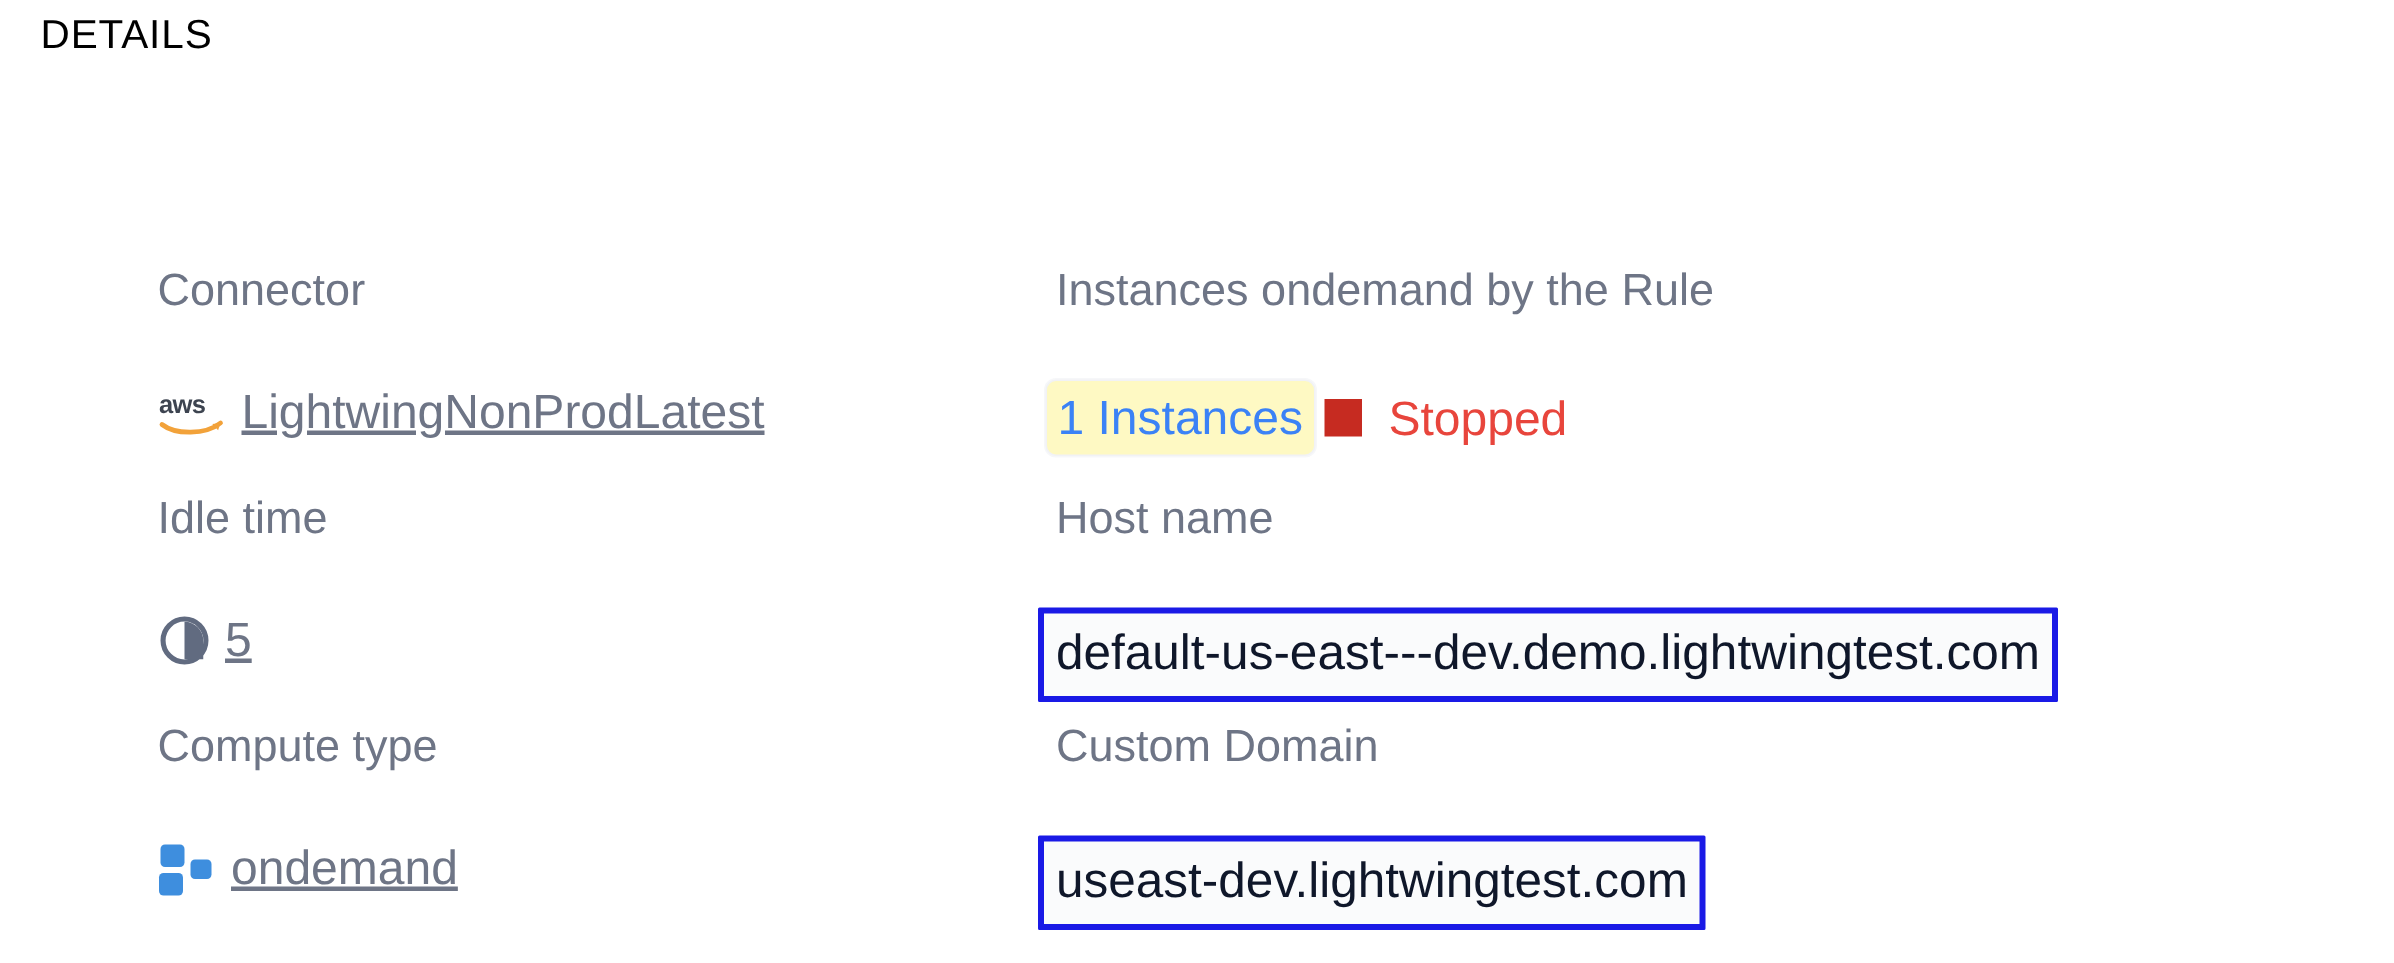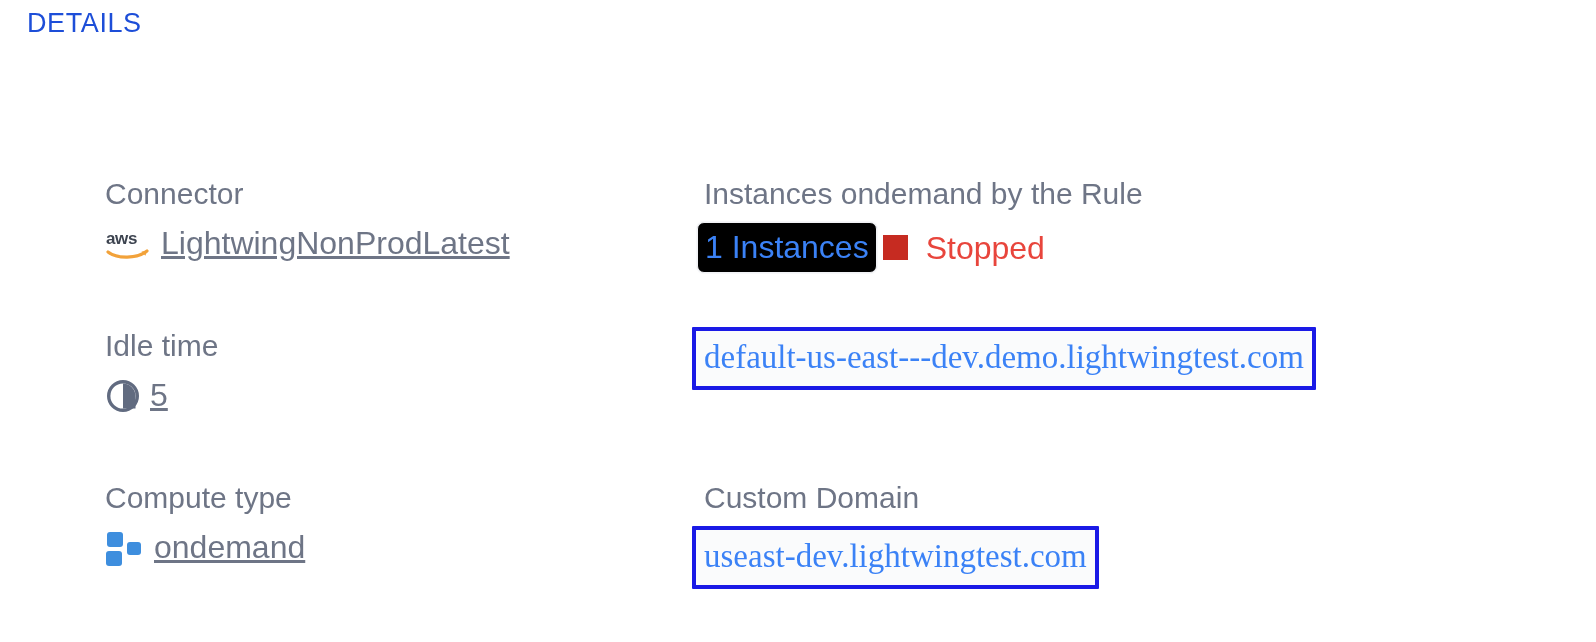--- a/index.html
+++ b/index.html
@@ -17,21 +17,21 @@
     position: relative;
   }
 
   
   .section-title {
     position: absolute;
     left: 27px;
     top: 6px;
     font-size: 27px;
     letter-spacing: 0.6px;
-    color: #1d4ed8;
+    color: #000000;
     font-weight: 400;
     line-height: 34px;
     white-space: nowrap;
   }
 
   
   .details-grid {
     position: absolute;
     left: 0;
     top: 175px;
@@ -57,20 +57,21 @@
     margin: 0 0 9px 0;
   }
   .field-value {
     display: flex;
     align-items: center;
     font-size: 32px;
     color: #6e7586;
     font-weight: 400;
     line-height: 42px;
     white-space: nowrap;
+    margin-top: 40px;
   }
   .field-value .val-text { display: inline-block; text-decoration: underline; }
 
   
   .icon {
     display: inline-flex;
     align-items: center;
     justify-content: center;
     flex: 0 0 auto;
   }
@@ -102,21 +103,21 @@
     position: relative;
     top: 2px;
   }
 
   
   .instances-link {
     display: inline-block;
     font-size: 32px;
     line-height: 42px;
     color: #3b82f6;
-    background: #000000;
+    background: #fef9c3;
     border: 1px solid #f1f2f5;
     border-radius: 7px;
     padding: 3px 7px 4px 7px;
     margin-left: -7px;
     text-decoration: none;
     white-space: nowrap;
     box-shadow: 0 0 0 1px rgba(245,246,248,0.9);
   }
   .status-wrap {
     display: inline-flex;
@@ -144,25 +145,24 @@
     border: 4px solid #1a1ae6;
     background: #fafbfc;
     padding: 4px 8px 7px 8px;
     margin-left: -12px;
     border-radius: 1px;
     white-space: nowrap;
   }
   .highlight-box .link-text {
     font-size: 33px;
     line-height: 44px;
-    color: #3b82f6;
+    color: #0f172a;
     text-decoration: none;
     white-space: nowrap;
     display: inline-block;
-    font-family: Liberation Serif, serif;
   }
 </style>
 </head>
 <body>
 
 <div class="section-title">DETAILS</div>
 
 <div class="details-grid">
 
   <div class="detail-row">
@@ -202,20 +202,21 @@
           <svg viewBox="0 0 36 36" width="36" height="36" aria-hidden="true">
             <circle cx="18" cy="18" r="14.3" fill="none" stroke="#616b80" stroke-width="3.4"></circle>
             <path d="M18 18 L18 5.5 A12.5 12.5 0 0 1 30.5 18 L30.5 30.5 L18 30.5 Z" fill="#616b80"></path>
           </svg>
         </span>
         <span class="val-text">5</span>
       </div>
     </div>
 
     <div class="detail-col right">
+      <div class="field-label">Host name</div>
       <div class="field-value">
         <span class="highlight-box">
           <a class="link-text" href="#">default-us-east---dev.demo.lightwingtest.com</a>
         </span>
       </div>
     </div>
   </div>
 
   <div class="detail-row">
 

